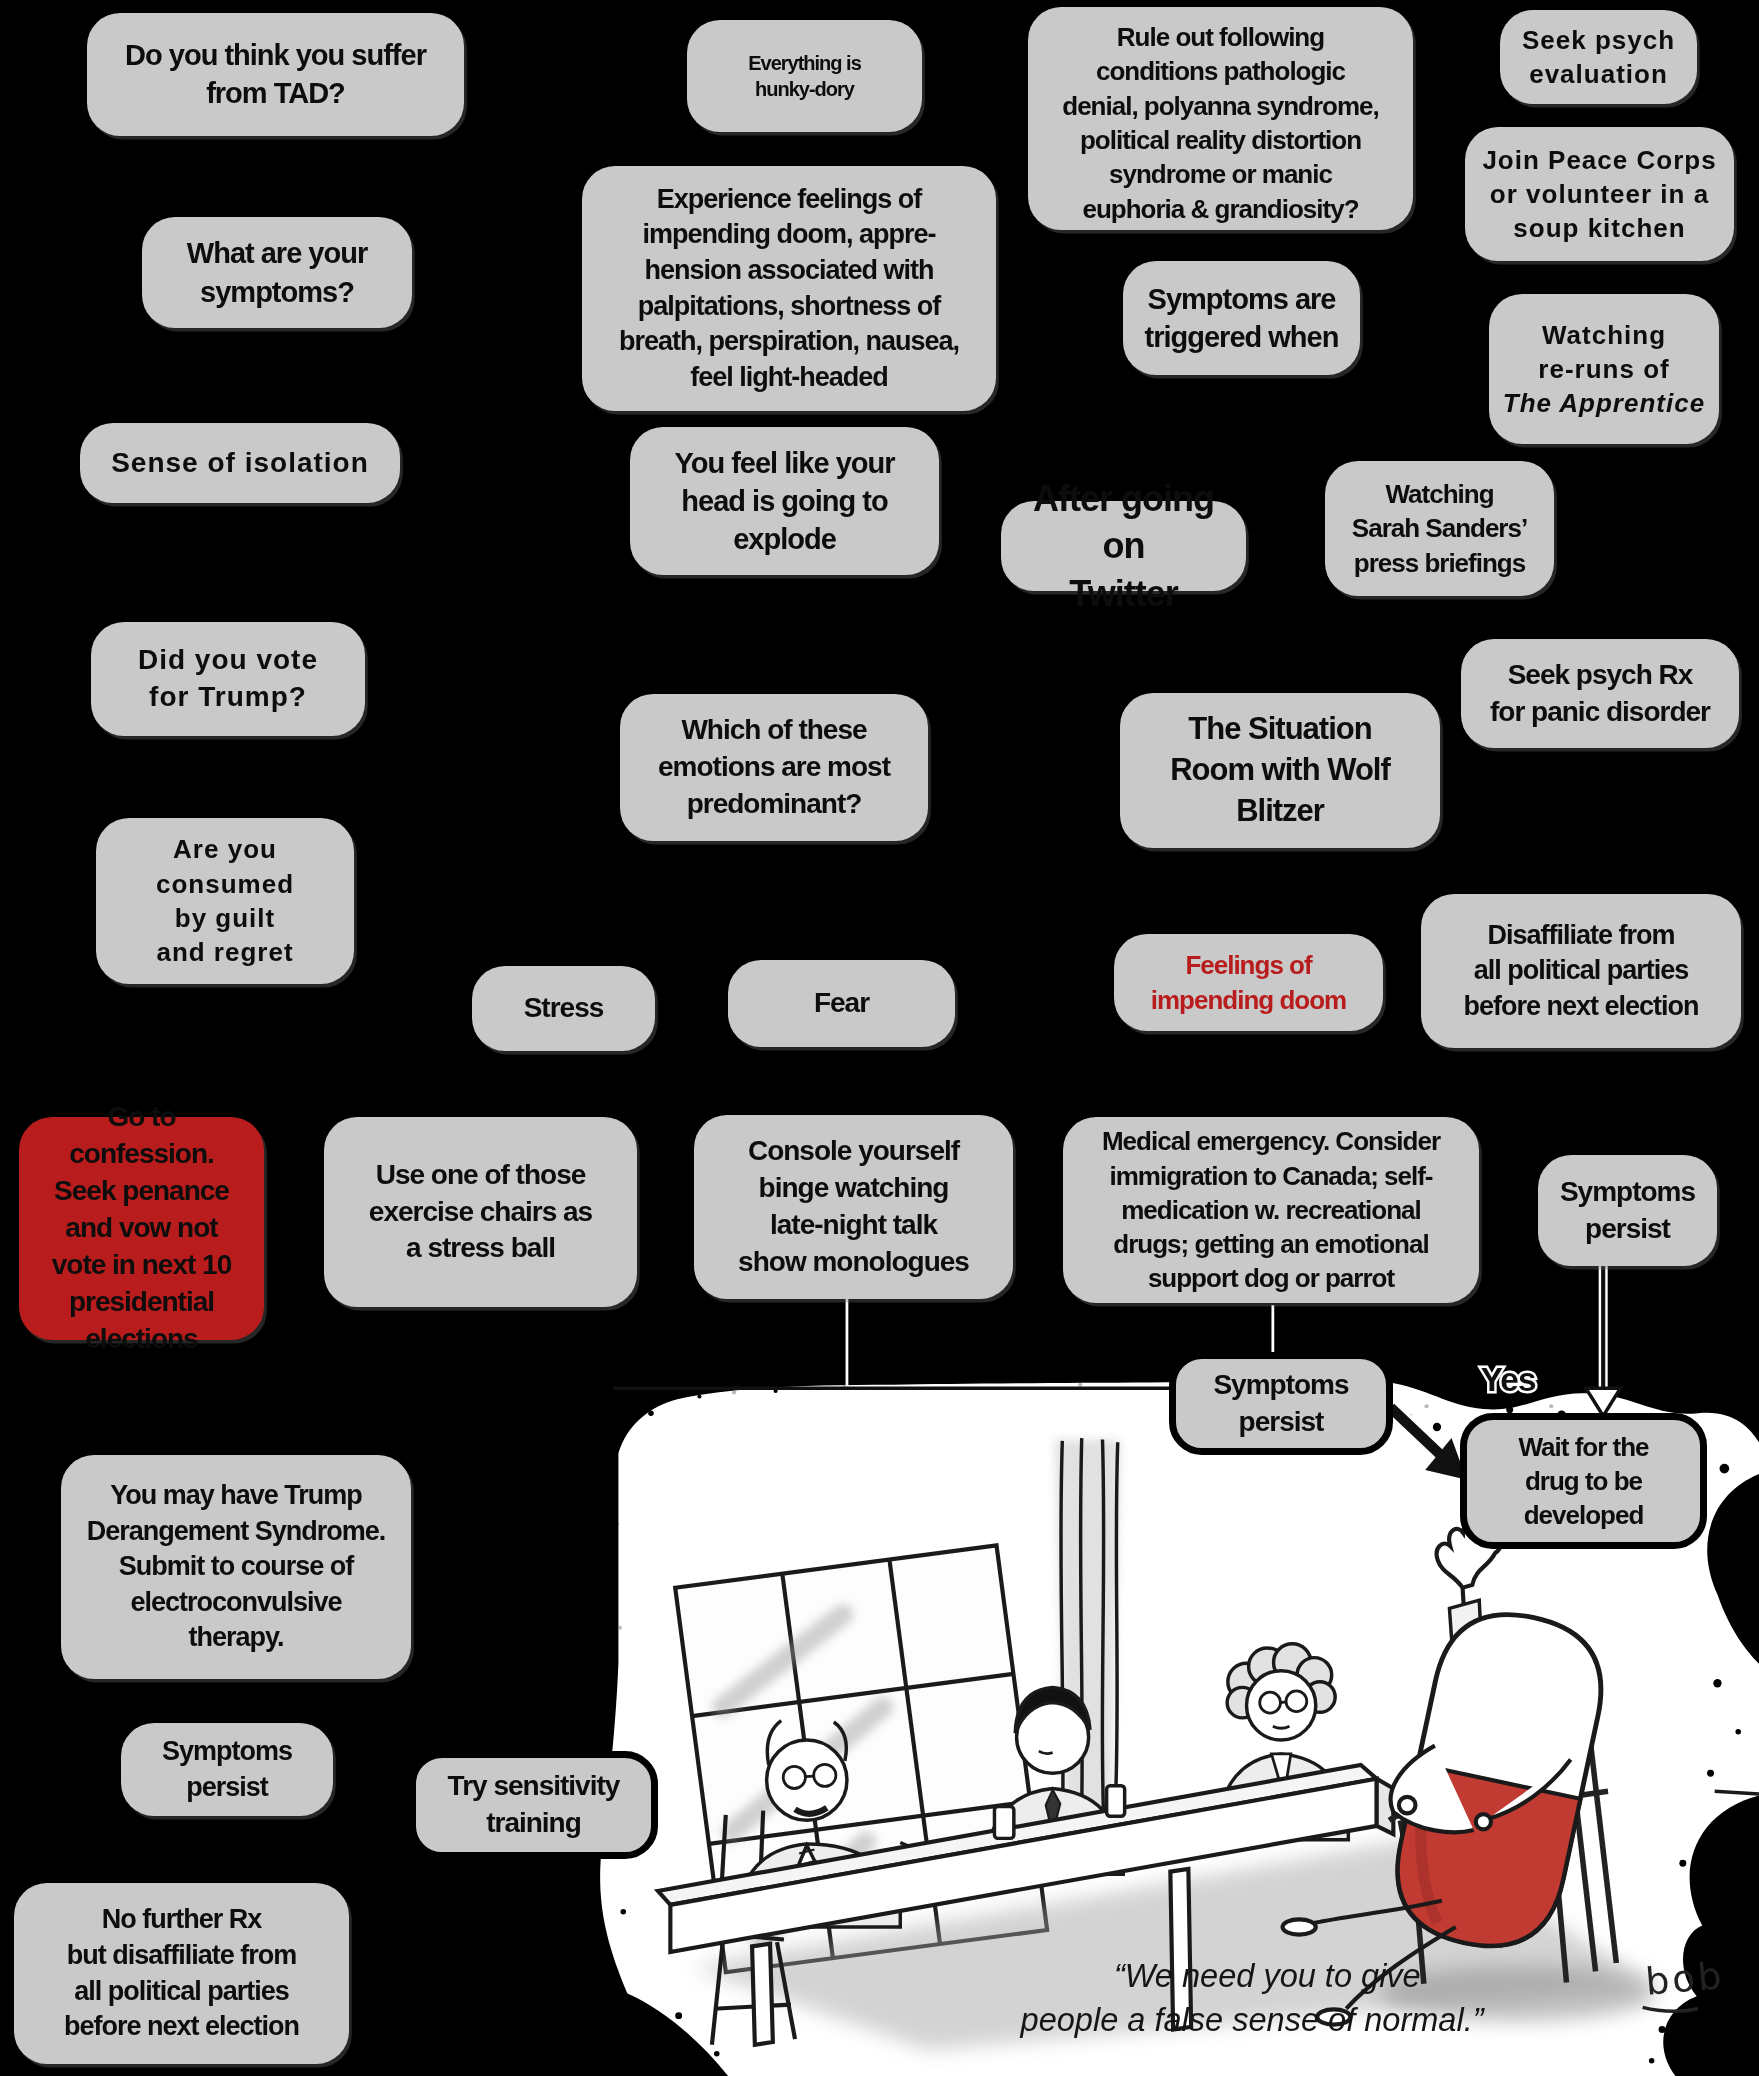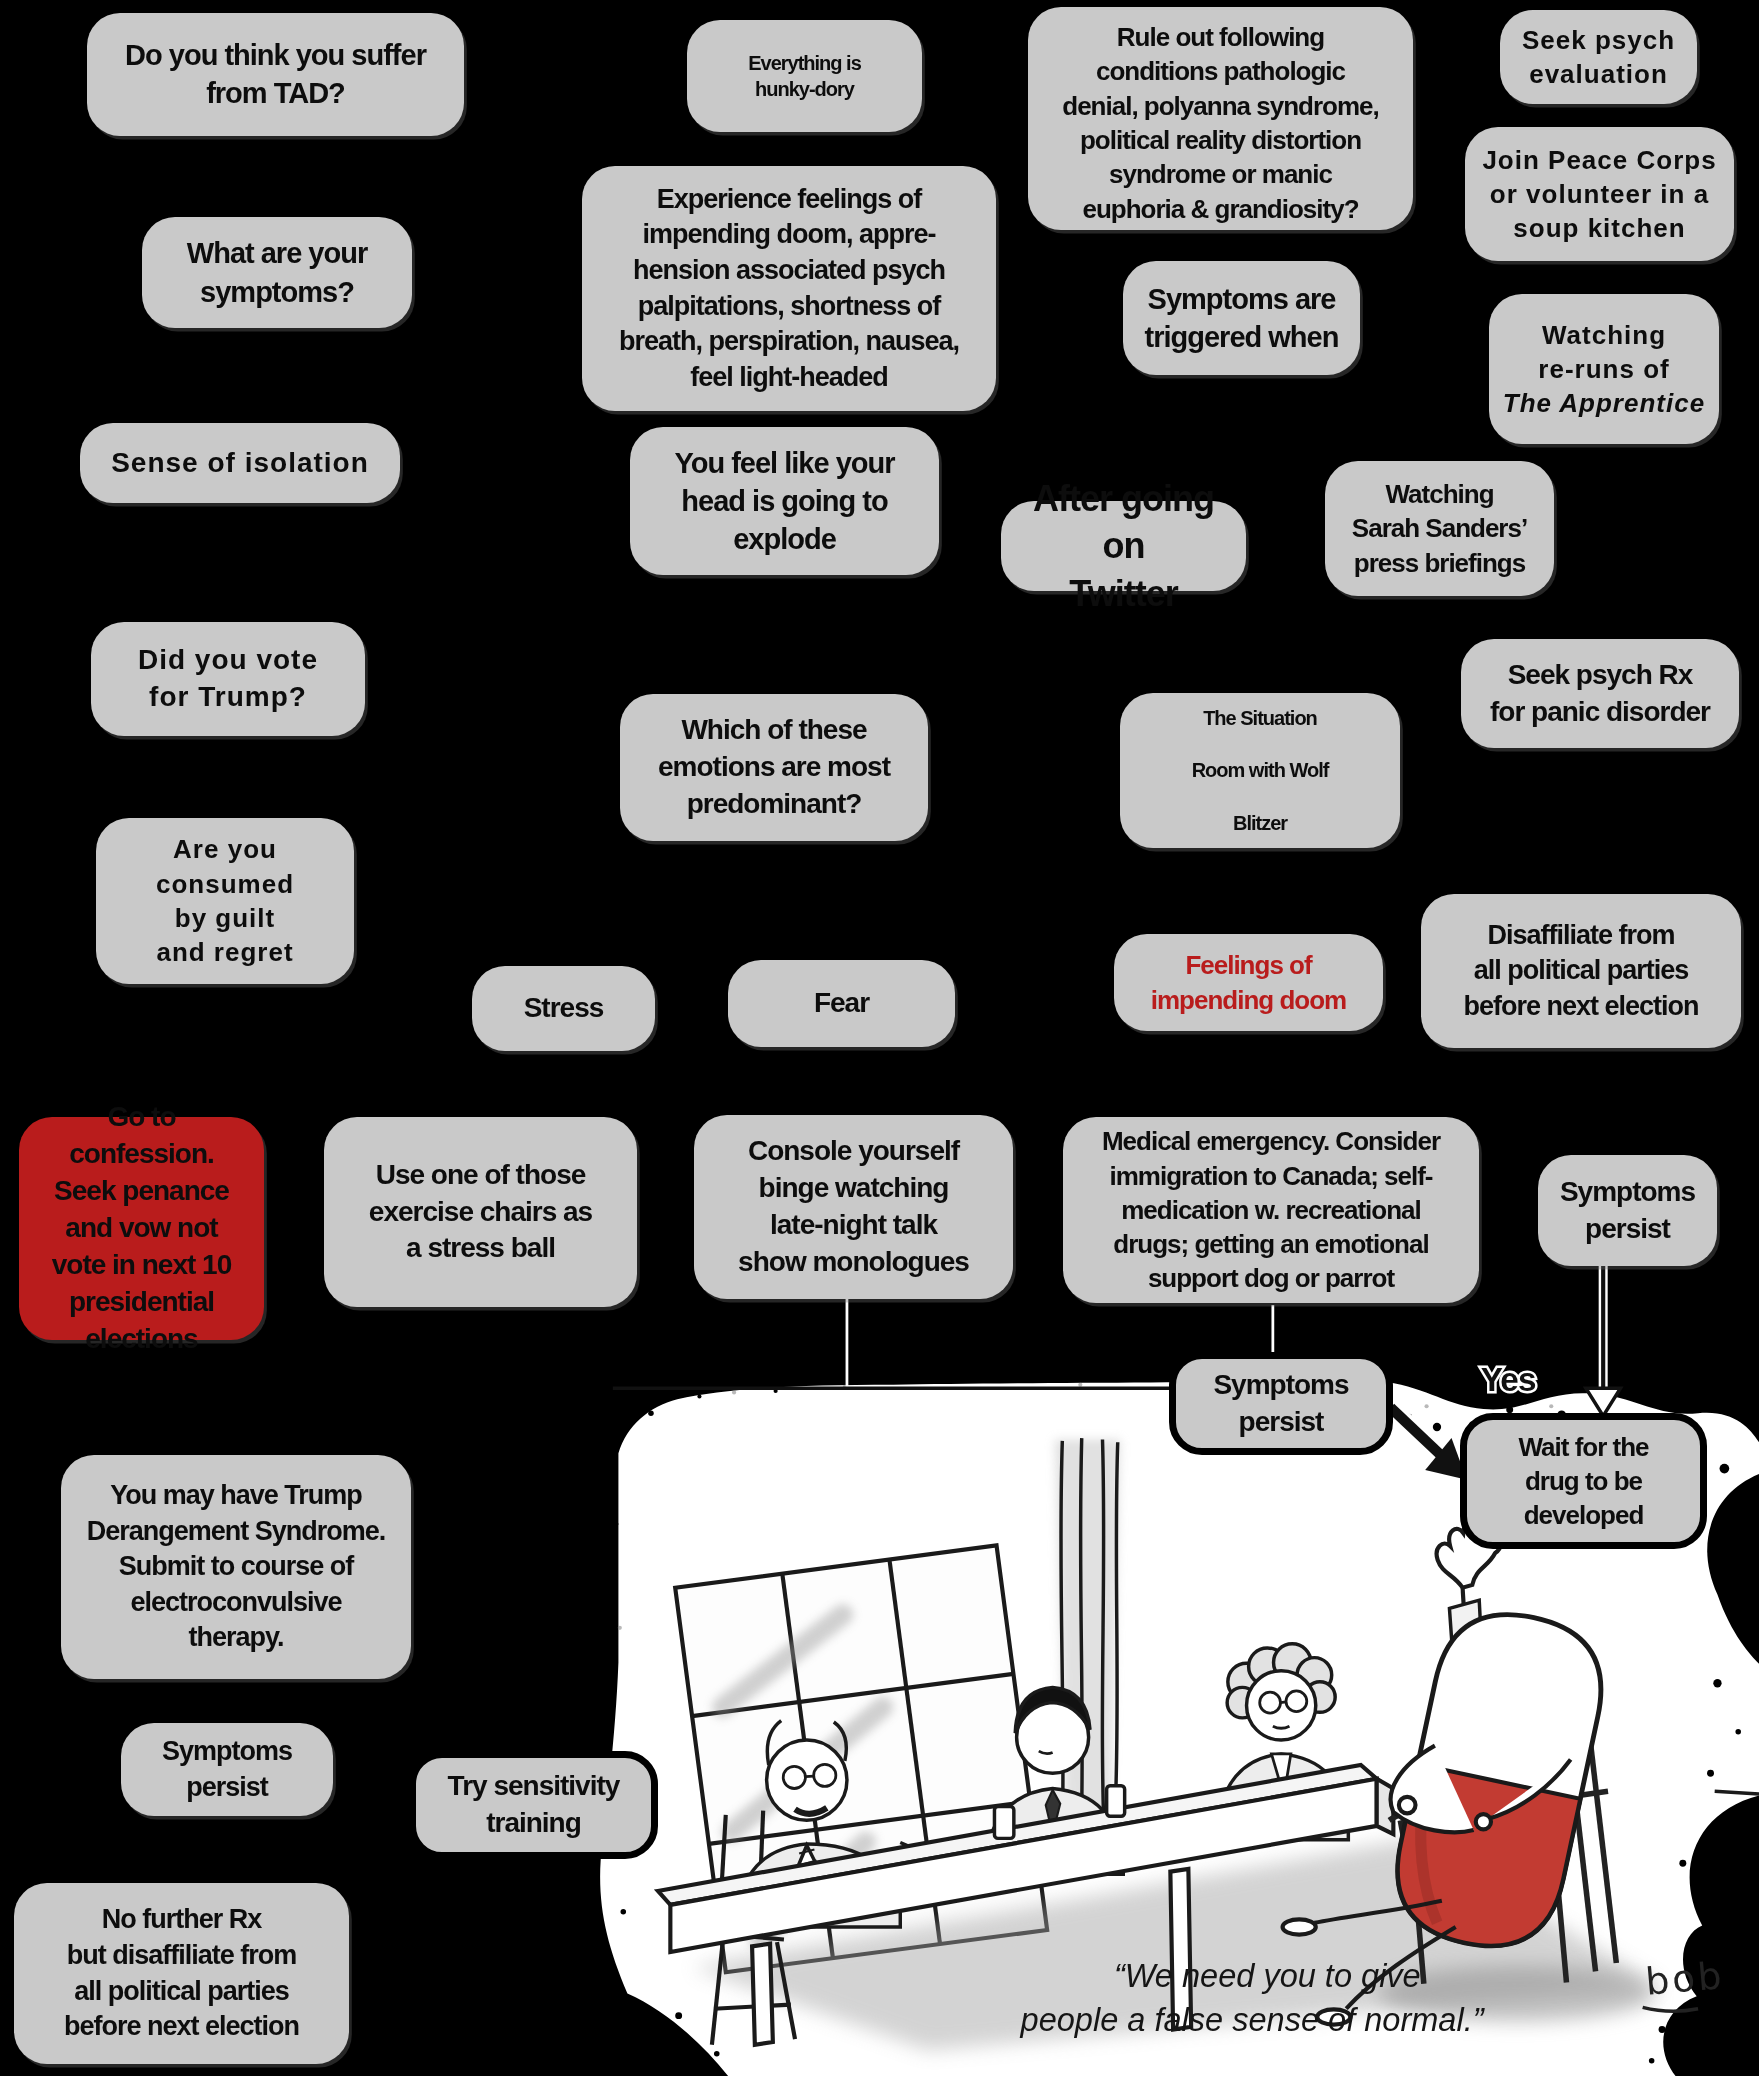--- a/index.html
+++ b/index.html
@@ -299,21 +299,21 @@
         <div>or volunteer in a</div>
         <div>soup kitchen</div>
       </div>
       <div class="box condensed" style="left: 142px; top: 217px; width: 270px; height: 111px; font-size: 29px; background: rgb(201, 201, 201); color: rgb(13, 13, 13);">
         <div>What are your</div>
         <div>symptoms?</div>
       </div>
       <div class="box condensed" style="left: 582px; top: 166px; width: 414px; height: 245px; font-size: 27px; background: rgb(201, 201, 201); color: rgb(13, 13, 13);">
         <div>Experience feelings of</div>
         <div>impending doom, appre-</div>
-        <div>hension associated psych</div>
+        <div>hension associated with</div>
         <div>palpitations, shortness of</div>
         <div>breath, perspiration, nausea,</div>
         <div>feel light-headed</div>
       </div>
       <div class="box condensed" style="left: 1123px; top: 261px; width: 237px; height: 114px; font-size: 29px; background: rgb(201, 201, 201); color: rgb(13, 13, 13);">
         <div>Symptoms are</div>
         <div>triggered when</div>
       </div>
       <div class="box wide" style="left: 1489px; top: 294px; width: 230px; height: 150px; font-size: 26px; background: rgb(201, 201, 201); color: rgb(13, 13, 13);">
         <div>Watching</div>
@@ -343,21 +343,21 @@
       </div>
       <div class="box condensed" style="left: 1461px; top: 639px; width: 278px; height: 109px; font-size: 28px; background: rgb(201, 201, 201); color: rgb(13, 13, 13);">
         <div>Seek psych Rx</div>
         <div>for panic disorder</div>
       </div>
       <div class="box condensed" style="left: 620px; top: 694px; width: 308px; height: 147px; font-size: 28px; background: rgb(201, 201, 201); color: rgb(13, 13, 13);">
         <div>Which of these</div>
         <div>emotions are most</div>
         <div>predominant?</div>
       </div>
-      <div class="box condensed" style="left: 1120px; top: 693px; width: 280px; height: 155px; font-size: 20px; background: rgb(201, 201, 201); color: rgb(13, 13, 13); gap: 26px;">
+      <div class="box condensed" style="left: 1120px; top: 693px; width: 320px; height: 155px; font-size: 31px; background: rgb(201, 201, 201); color: rgb(13, 13, 13);">
         <div>The Situation</div>
         <div>Room with Wolf</div>
         <div>Blitzer</div>
       </div>
       <div class="box wide" style="left: 96px; top: 818px; width: 258px; height: 166px; font-size: 26px; background: rgb(201, 201, 201); color: rgb(13, 13, 13);">
         <div>Are you</div>
         <div>consumed</div>
         <div>by guilt</div>
         <div>and regret</div>
       </div>

